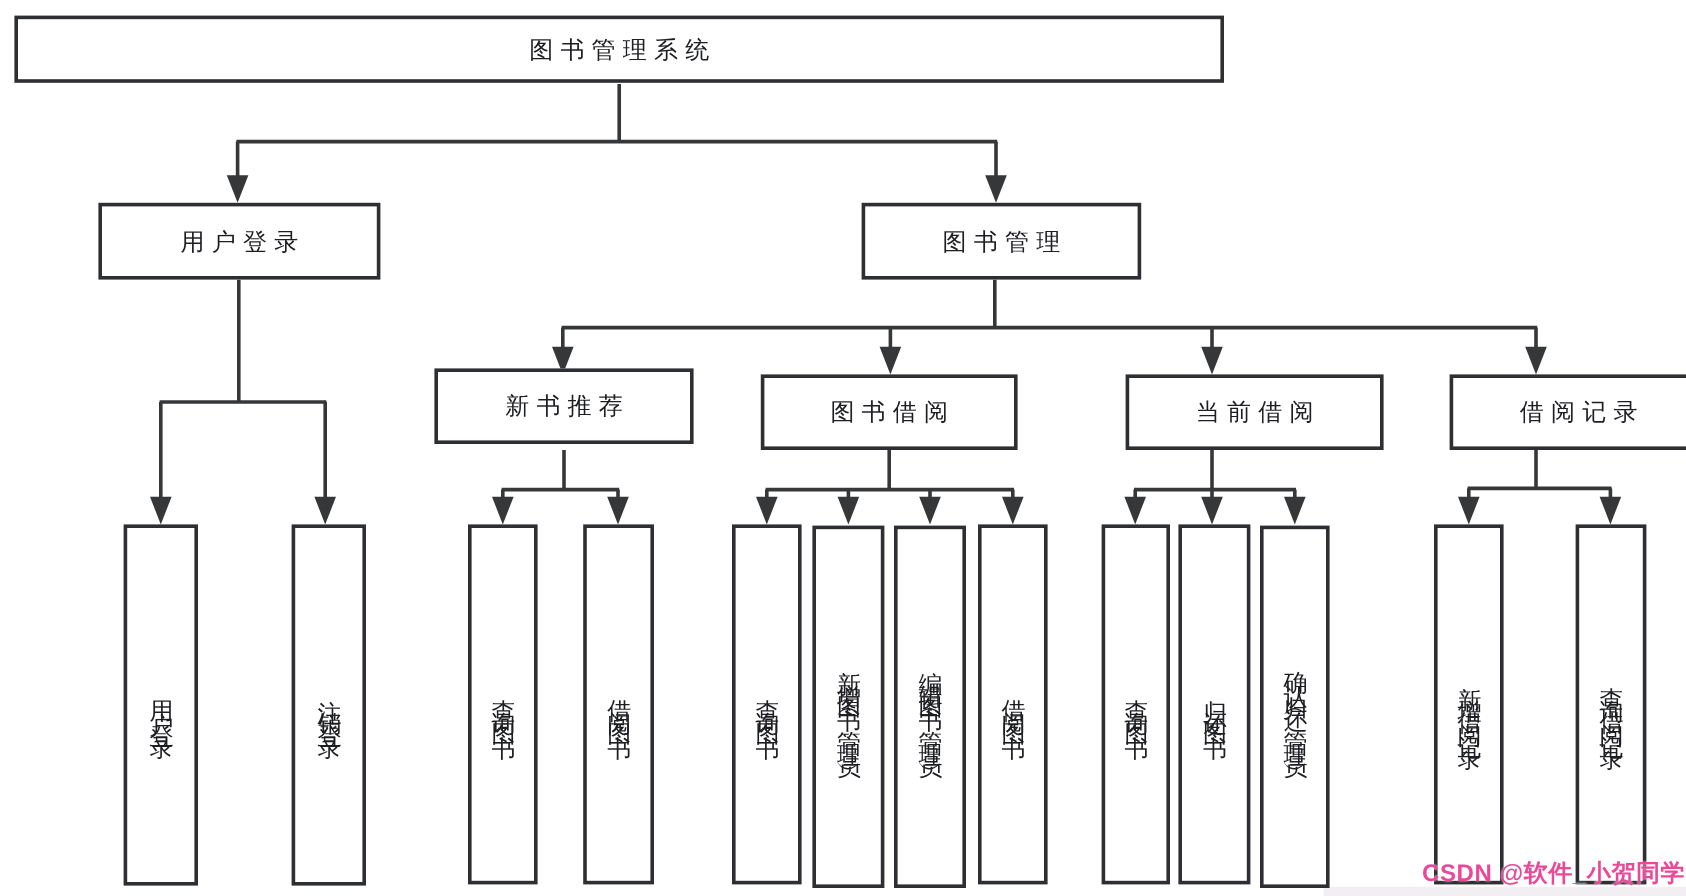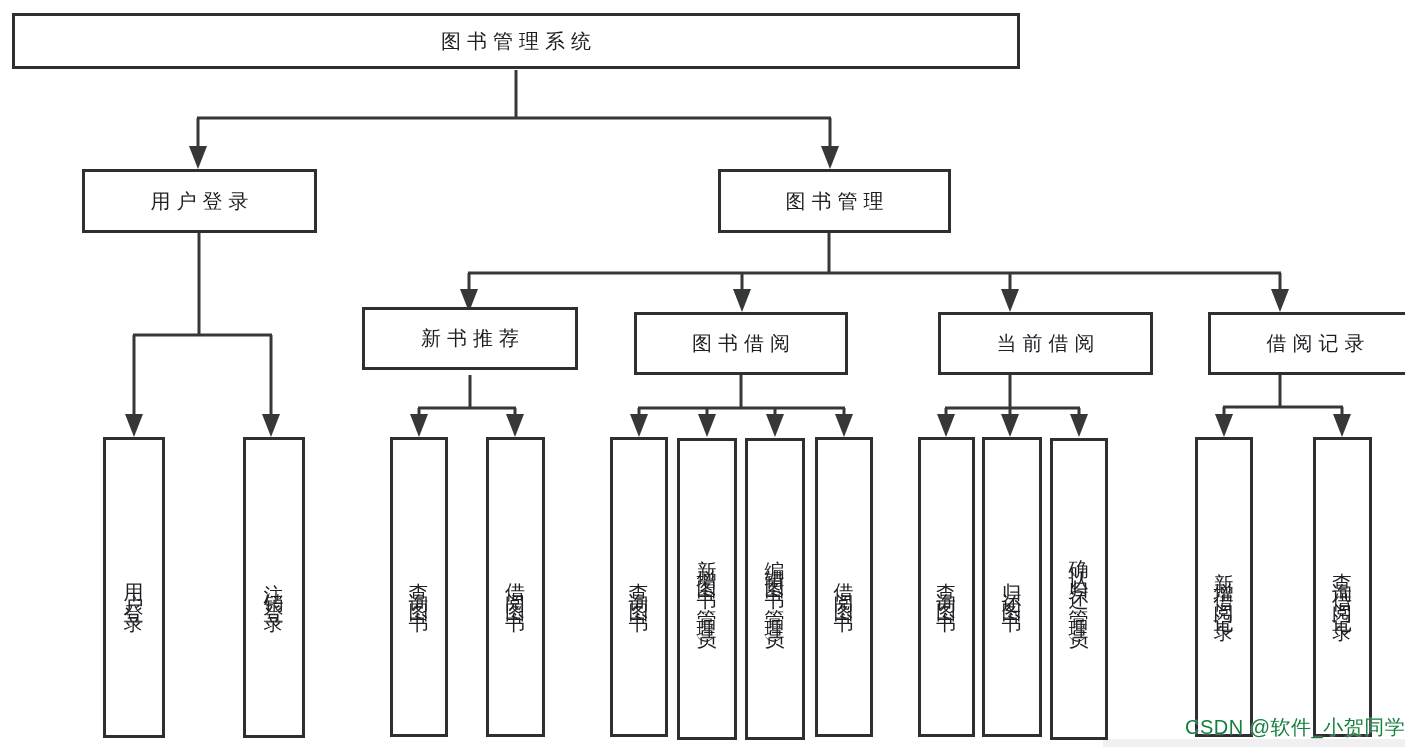--- a/index.html
+++ b/index.html
@@ -43,24 +43,25 @@
     letter-spacing: 10px;
     line-height: 1.1;
     max-height: 286px;
   }
   .watermark {
     position: absolute;
     left: 1185px;
     top: 714px;
     font-size: 20px;
     letter-spacing: 0.5px;
-    color: #15803d;
+    color: #ec4899;
     white-space: nowrap;
     z-index: 3;
     text-shadow: 0 0 2px #ffffff;
+    font-weight: bold;
   }
   .watermark-strip {
     position: absolute;
     left: 1103px;
     top: 739px;
     width: 302px;
     height: 8px;
     background: #f1eff1;
     z-index: 1;
   }

